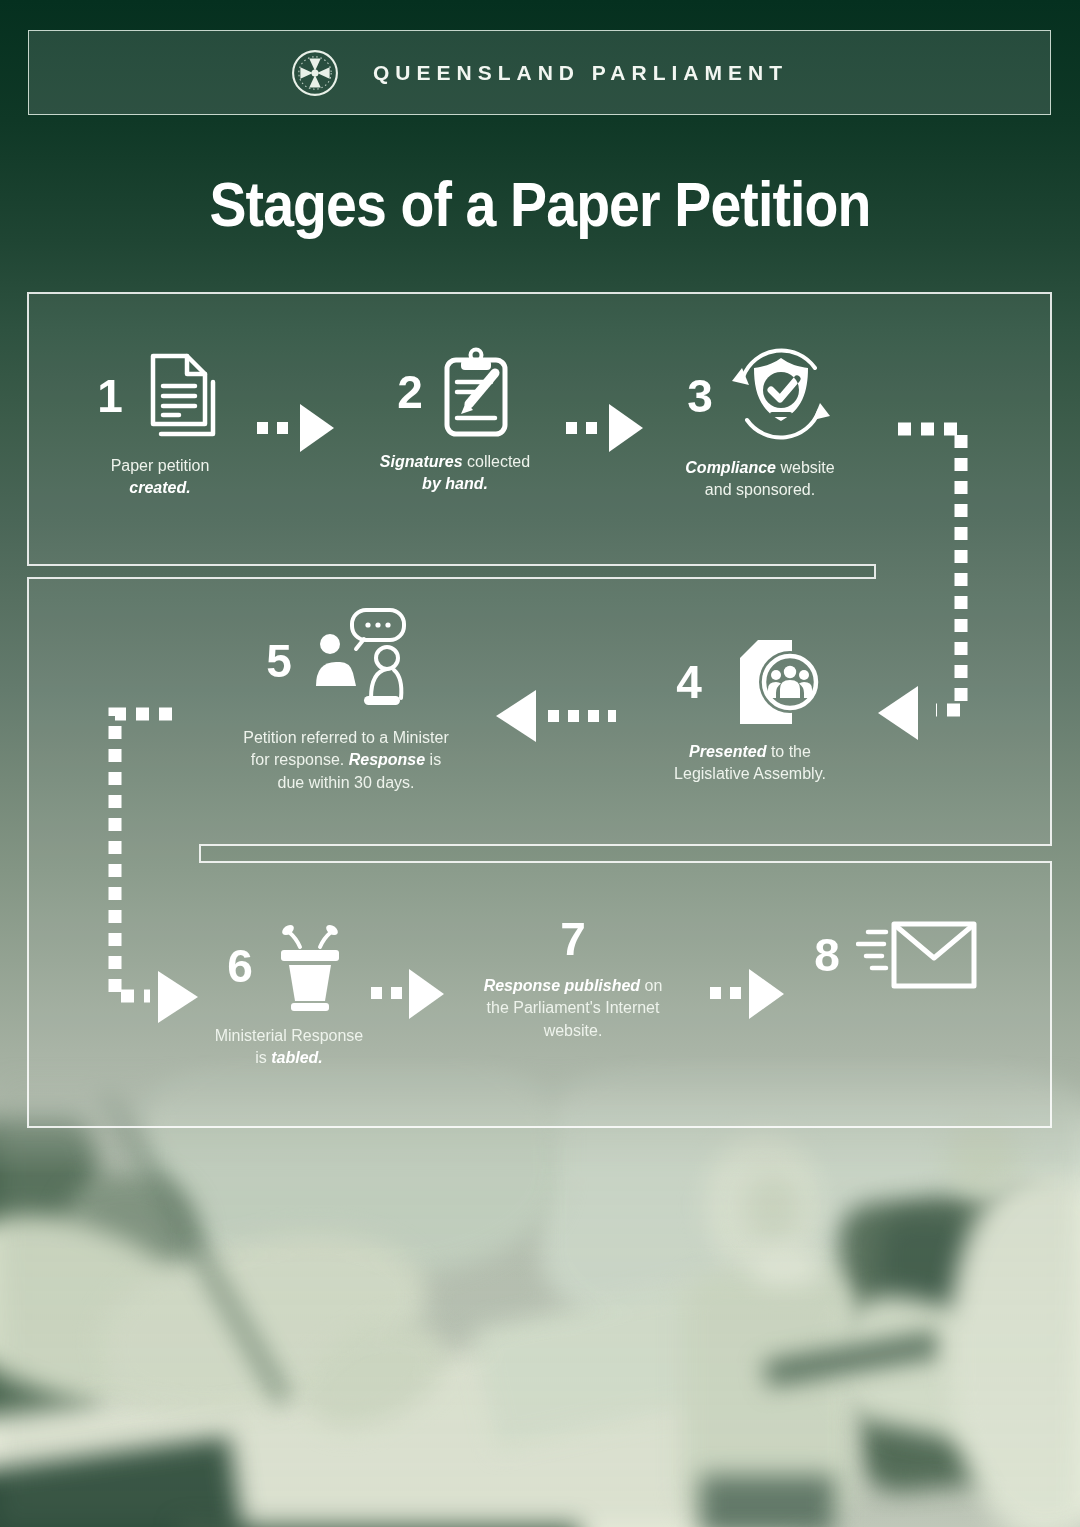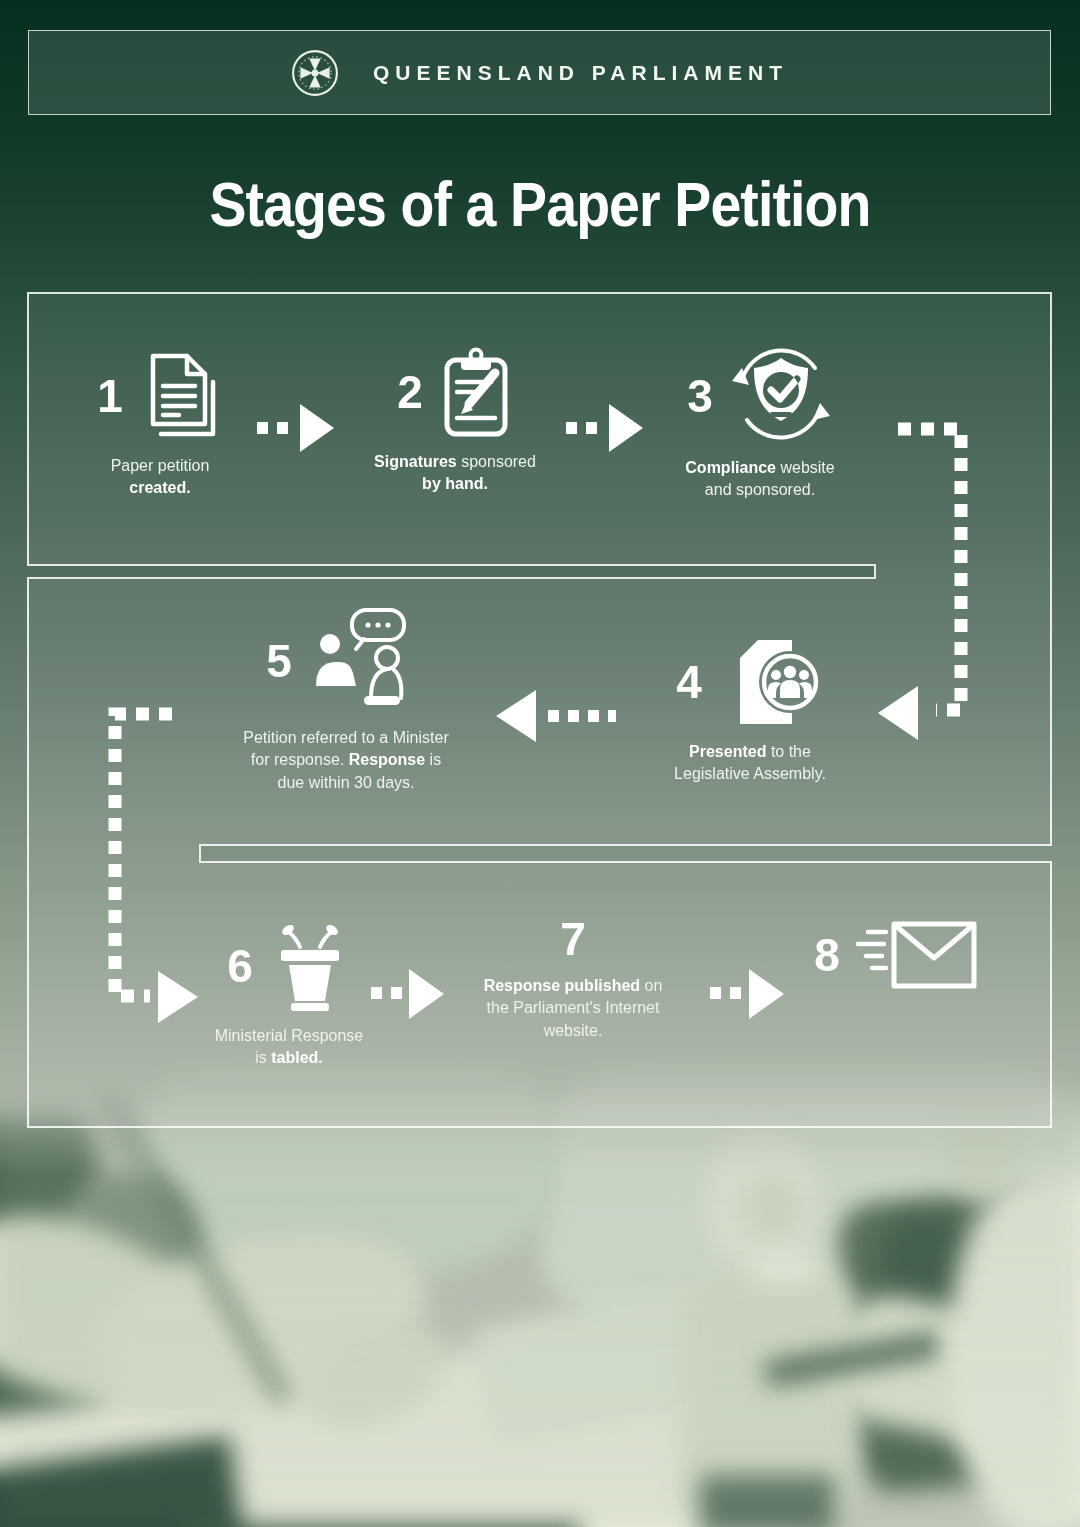--- a/index.html
+++ b/index.html
@@ -27,21 +27,21 @@
     letter-spacing:-1px;transform:scaleX(.88);
   }
   
   .overlay{position:absolute;left:0;top:0;z-index:2;pointer-events:none;}
   
   .stage{position:absolute;z-index:3;}
   .iconrow{display:flex;align-items:center;justify-content:center;gap:16px;}
   .num{font-size:46px;font-weight:700;color:#ffffff;line-height:1;}
   .caption{margin:13px 0 0 0;text-align:center;font-size:16px;line-height:1.4;
     color:#eef3ec;font-weight:400;}
-  .caption b{color:#ffffff;}
+  .caption b{color:#ffffff;font-style:italic;}
   .s1{left:36px;top:350px;width:248px;}
   .s2{left:328px;top:346px;width:254px;}
   .s3{left:622px;top:348px;width:276px;}
   .s4{left:618px;top:636px;width:264px;}
   .s5{left:204px;top:608px;width:284px;}
   .s6{left:164px;top:920px;width:250px;}
   .s7{left:444px;top:916px;width:258px;}
   .s8{left:768px;top:916px;width:258px;}
   .icon svg{display:block;}
   
@@ -178,21 +178,21 @@
           <circle cx="37" cy="9" r="5.5" stroke-width="4"></circle>
           <rect x="22" y="14" width="30" height="10" rx="4" fill="#fff" stroke="none"></rect>
           <line x1="18" y1="36" x2="52" y2="36" stroke-width="4.5"></line>
           <line x1="18" y1="46" x2="42" y2="46" stroke-width="4.5"></line>
           <line x1="18" y1="72" x2="56" y2="72" stroke-width="4.5"></line>
           <line x1="56" y1="27" x2="30" y2="58" stroke-width="9"></line>
           <path d="M22,68 L34,64 L27,56 Z" fill="#fff" stroke="none"></path>
         </svg>
       </span>
     </div>
-    <p class="caption"><b>Signatures</b><span> sponsored</span><br><b>by hand.</b></p>
+    <p class="caption"><b>Signatures</b><span> collected</span><br><b>by hand.</b></p>
   </div>
 
   <div class="stage s3">
     <div class="iconrow">
       <span class="num">3</span>
       <span class="icon">
         <svg width="104" height="96" viewBox="0 0 104 96">
           <defs>
             <mask id="m3">
               <rect width="104" height="96" fill="#fff"></rect>

